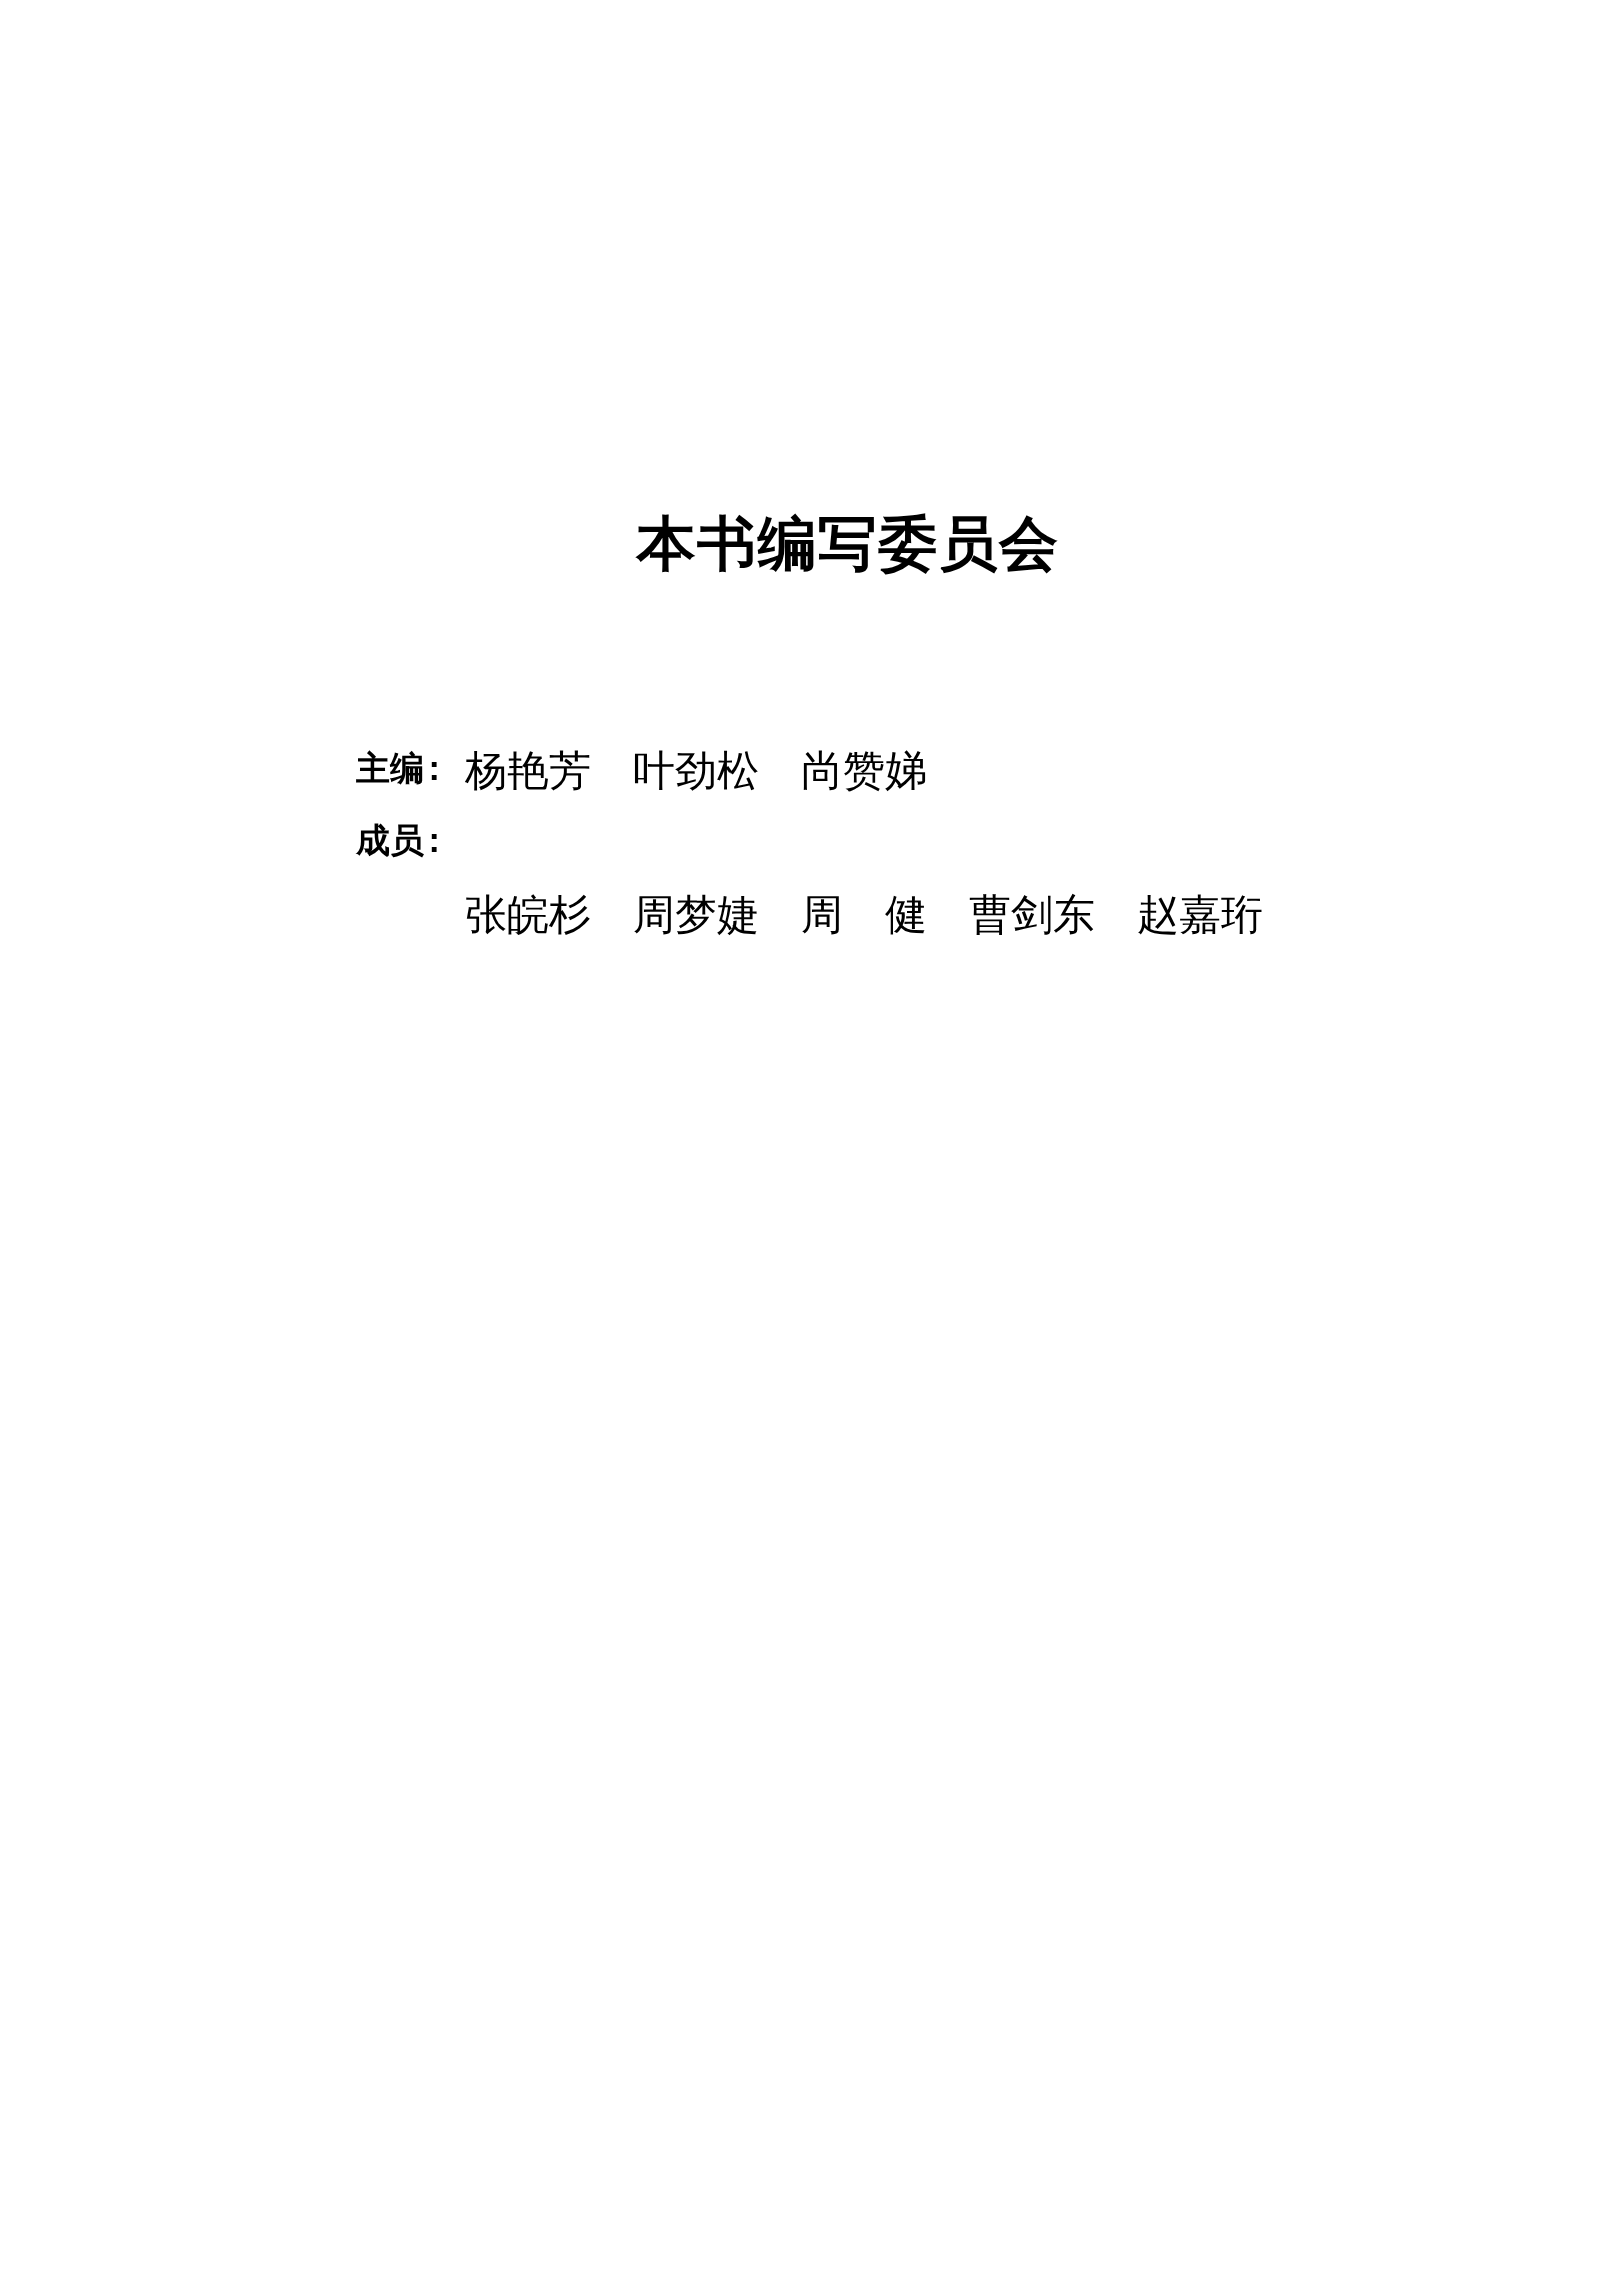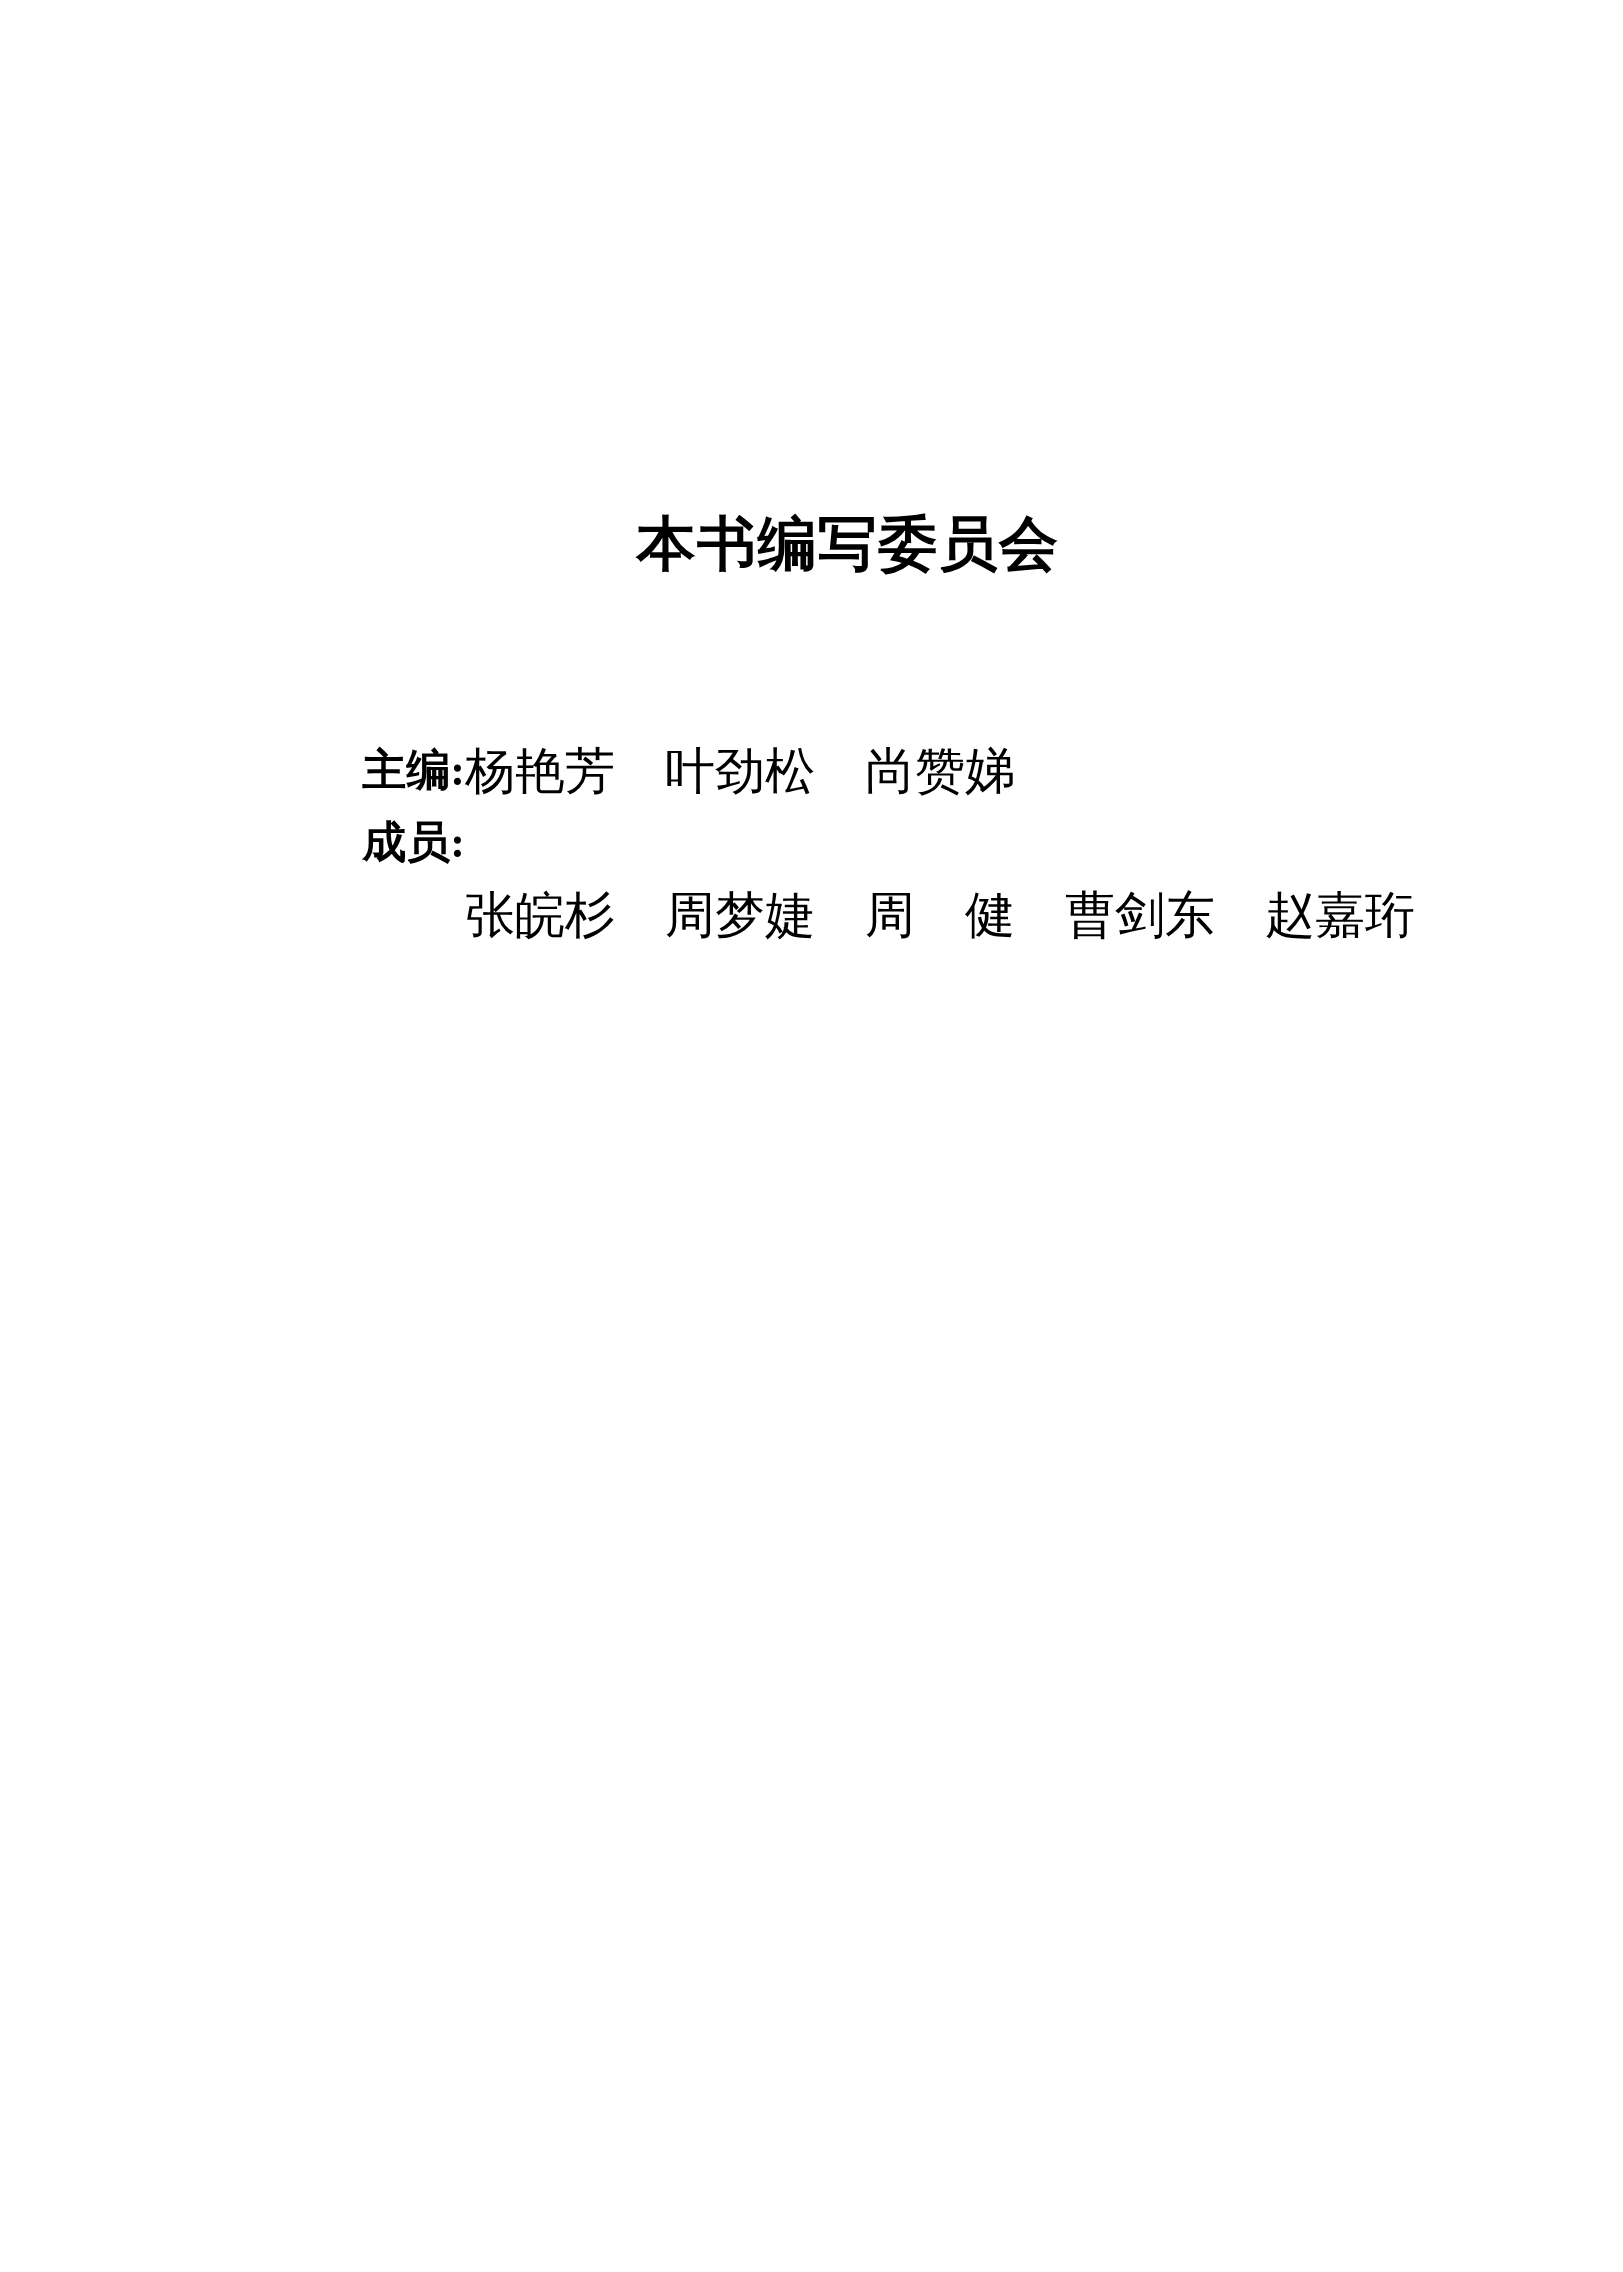--- a/index.html
+++ b/index.html
@@ -40,31 +40,30 @@
   .row {
     display: flex;
     align-items: center;
     height: 72px;
     white-space: pre;
   }
   .row-label {
     display: inline-block;
     width: 109px;
     flex: 0 0 109px;
-    font-family: Liberation Serif, serif;
+    font-family: Liberation Mono, monospace;
     font-weight: 700;
-    font-size: 44px;
+    font-size: 34px;
     line-height: 1;
     letter-spacing: 0;
-    text-align: right;
   }
   .row-names {
     font-family: "Liberation Serif", "DejaVu Serif", serif;
     font-weight: 400;
-    font-size: 50px;
+    font-size: 42px;
     line-height: 1;
     white-space: pre;
   }
 </style>
 </head>
 <body>
 
 <div class="page">
 
   <h1 class="title">本书编写委员会</h1>

